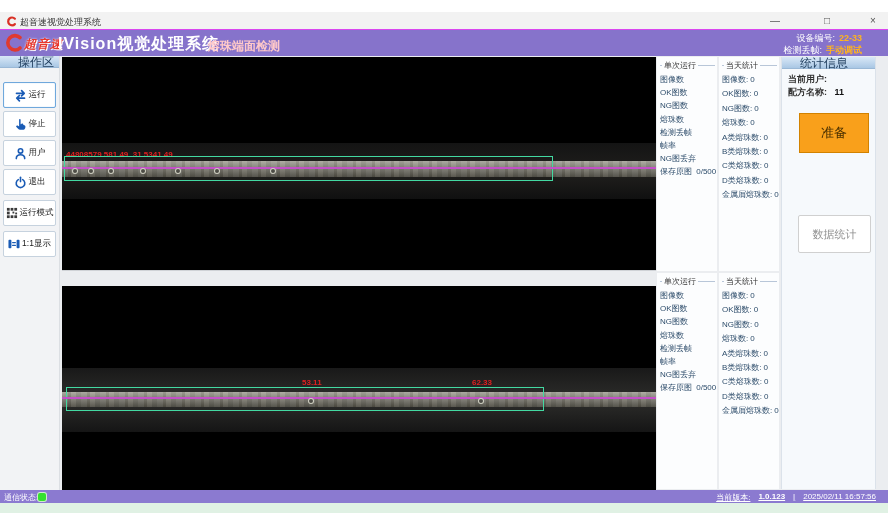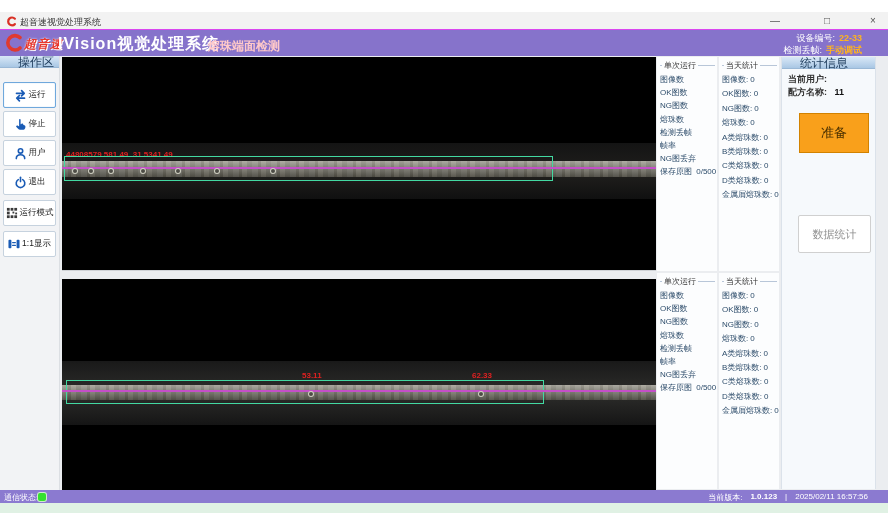--- a/index.html
+++ b/index.html
@@ -38,21 +38,21 @@
   .side-btn { width:53px; height:26px; background:#fff; border:1px solid #c6d2de; border-radius:2px;
     margin-bottom:3px; display:flex; align-items:center; justify-content:center; gap:2px;
     font-size:8.5px; color:#1a1a1a; cursor:pointer; }
   .side-btn.active { border-color:#6fa8dc; box-shadow:0 0 1px #9cc3ea inset; }
   .side-btn.gap { margin-top:5px; }
   .side-btn svg { flex:0 0 auto; }
 
   
   .cam { left:62px; width:594px; background:#000; overflow:hidden; }
   #cam1 { top:1px; height:214px; border-bottom:1px solid #cfd2d6; }
-  #cam2 { top:223px; height:216px; }
+  #cam2 { top:230px; height:216px; }
   .band { position:absolute; left:0; width:594px; }
   .strip { position:absolute; left:0; width:594px;
     background-image:linear-gradient(180deg, rgba(255,255,255,.28), rgba(0,0,0,.38)),
       repeating-linear-gradient(90deg,#8a887c 0 6px,#757264 6px 9px,#918e80 9px 14px,#7c7a6d 14px 19px); }
   .roi { position:absolute; border:1px solid #43d9a2; }
   .beadline { position:absolute; height:2px; background:#c44fc8; }
   .ann { position:absolute; font-size:8px; font-weight:bold; color:#e02020; white-space:pre; }
   .bead { position:absolute; width:6px; height:6px; border-radius:50%;
     border:1px solid rgba(230,230,215,.85); background:rgba(50,50,45,.6); }
 
@@ -81,21 +81,21 @@
     background:#fff; border:1px solid #d0d0d0; border-radius:2px; font-size:11px; color:#8f8f8f;
     display:flex; align-items:center; justify-content:center; cursor:pointer;
     font-family:"Liberation Serif","DejaVu Serif",serif;margin-top:38px; }
 
   
   #statusbar { left:0; top:490px; width:888px; height:13px; background:#8b7ad0;
     font-size:8px; color:#fff; }
   #statusbar .lbl { position:absolute; top:2px; }
   #comm-dot { position:absolute; left:38px; top:2.5px; width:8px; height:8px; border-radius:2px;
     background:#35e02f; box-shadow:0 0 0 1px #cfe9cf; }
-  #version-area { position:absolute; right:20px; top:2px; display:flex; gap:8px; }
+  #version-area { position:absolute; right:12px; top:2px; display:flex; gap:8px;text-decoration:underline; }
   #version-area .ov { font-weight:bold; }
   #understrip { left:0; top:503px; width:888px; height:10px; background:#e0f1e4; }
 </style>
 </head>
 <body>
 
 <div id="app">
 
   <div class="abs" id="titlebar">
     <svg class="abs" style="left:6px;top:4px" width="11" height="11" viewBox="0 0 13 13">

